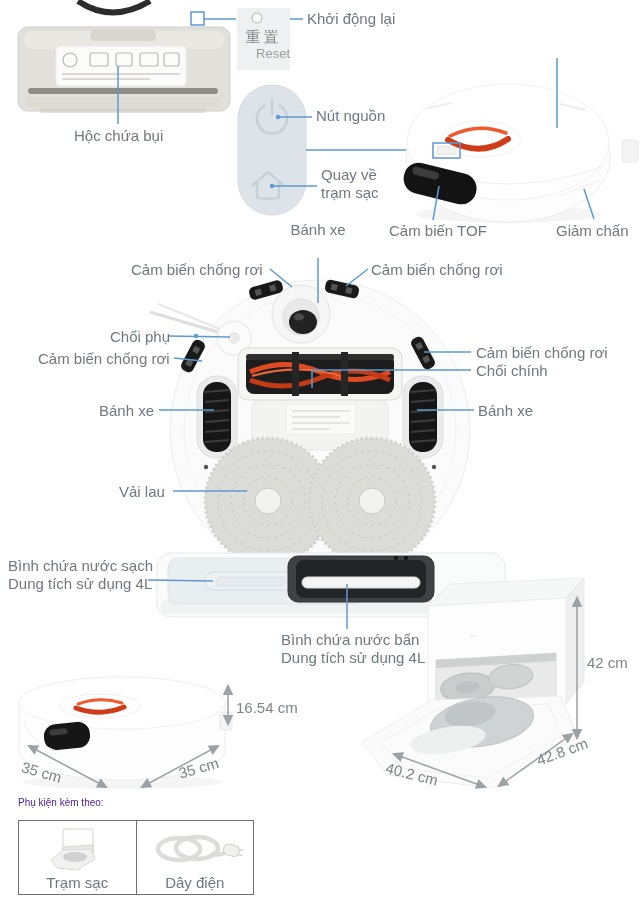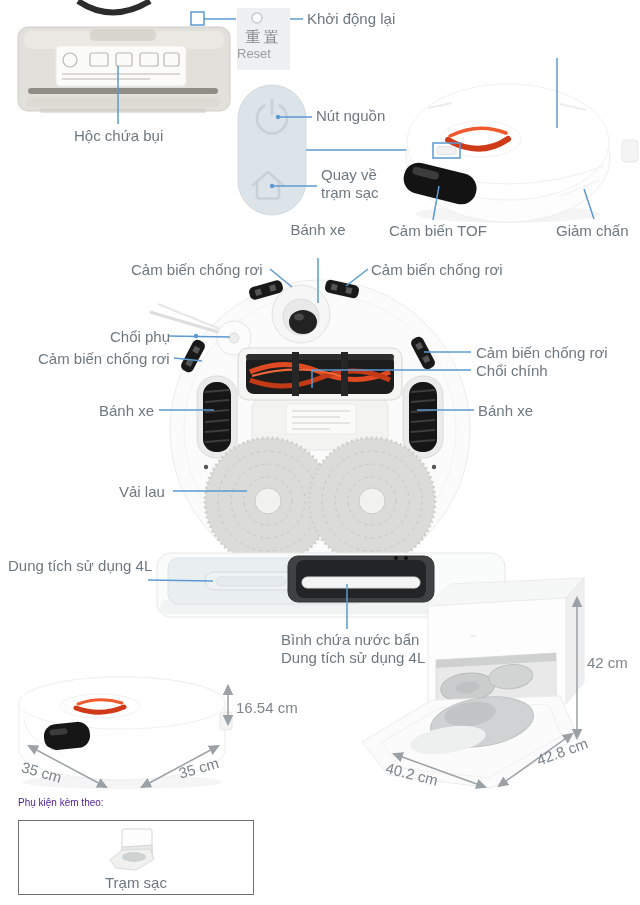--- a/index.html
+++ b/index.html
@@ -4,21 +4,21 @@
 <style>
   html,body{margin:0;padding:0;background:#fff;}
   #canvas{position:relative;width:640px;height:905px;background:#fff;overflow:hidden;
           font-family:"Liberation Sans",sans-serif;}
   #art{position:absolute;left:0;top:0;}
   .lbl{position:absolute;font-size:15px;line-height:1.22;color:#6e7880;white-space:nowrap;}
   .lbl.center{text-align:center;}
   .dim{position:absolute;font-size:15px;color:#7d848a;white-space:nowrap;transform-origin:left center;}
   .cn{position:absolute;left:237px;top:28px;width:53px;text-align:center;font-size:15px;
       letter-spacing:3px;color:#85888b;font-family:Liberation Serif, serif;}
-  .en{position:absolute;left:237px;top:46px;width:53px;text-align:left;font-size:13px;color:#9a9da0;}
+  .en{position:absolute;left:237px;top:46px;width:53px;text-align:right;font-size:13px;color:#9a9da0;}
   .heading{position:absolute;left:18px;top:797px;font-size:10px;color:#4c1d95;}
   .acc-table{position:absolute;left:18px;top:820px;width:236px;height:75px;border:1px solid #6e6e6e;
              display:flex;box-sizing:border-box;}
   .acc-cell{flex:1;display:flex;flex-direction:column;align-items:center;justify-content:flex-end;
             padding-bottom:3px;box-sizing:border-box;position:relative;}
   .acc-cell + .acc-cell{border-left:1px solid #6e6e6e;}
   .acc-icon{position:absolute;top:5px;left:0;right:0;display:flex;justify-content:center;}
   .acc-label{font-size:15px;color:#6e7880;}
 </style>
 </head>
@@ -316,20 +316,21 @@
 <div class="lbl" style="left:371px;top:261px">Cảm biến chống rơi</div>
 <div class="lbl" style="left:110px;top:328px">Chổi phụ</div>
 <div class="lbl" style="left:38px;top:350px">Cảm biến chống rơi</div>
 <div class="lbl" style="left:476px;top:344px">Cảm biến chống rơi</div>
 <div class="lbl" style="left:476px;top:362px">Chổi chính</div>
 <div class="lbl" style="left:99px;top:402px">Bánh xe</div>
 <div class="lbl" style="left:478px;top:402px">Bánh xe</div>
 <div class="lbl" style="left:119px;top:483px">Vải lau</div>
 
 <div class="lbl" style="left:8px;top:557px">
+  <div>Bình chứa nước sạch</div>
   <div>Dung tích sử dụng 4L</div>
 </div>
 <div class="lbl" style="left:281px;top:631px">
   <div>Bình chứa nước bẩn</div>
   <div>Dung tích sử dụng 4L</div>
 </div>
 
 <div class="dim" style="left:236px;top:699px">16.54 cm</div>
 <div class="dim" style="left:22px;top:758px;transform:rotate(16deg)">35 cm</div>
 <div class="dim" style="left:179px;top:765px;transform:rotate(-16deg)">35 cm</div>
@@ -344,15 +345,32 @@
     <span class="acc-icon">
       <svg width="64" height="48" viewBox="0 0 64 48">
         <rect x="18" y="3" width="30" height="28" rx="2" fill="#fdfdfd" stroke="#d5d5d3"></rect>
         <polygon points="18,21 48,19 48,31 18,31" fill="#e8e8e6" stroke="#d5d5d3"></polygon>
         <polygon points="6,34 18,24 46,23 50,33 32,44 12,42" fill="#f1f1ef" stroke="#d9d9d7"></polygon>
         <ellipse cx="30" cy="31" rx="12" ry="5" fill="#cfd2d2"></ellipse>
       </svg>
     </span>
     <span class="acc-label">Trạm sạc</span>
   </div>
+  <div class="acc-cell">
+    <span class="acc-icon">
+      <svg width="96" height="48" viewBox="0 0 96 48">
+        <g fill="none" stroke="#dcdcda" stroke-width="4.5" stroke-linecap="round">
+          <ellipse cx="32" cy="23" rx="21" ry="11"></ellipse>
+          <ellipse cx="50" cy="22" rx="21" ry="11"></ellipse>
+          <path d="M66,28 Q76,30 82,24"></path>
+        </g>
+        <g transform="translate(78,17) rotate(14)">
+          <rect x="0" y="0" width="16" height="11" rx="5" fill="#f1f1ef" stroke="#cfcfcd"></rect>
+          <line x1="16" y1="3" x2="20" y2="3" stroke="#cfcfcd" stroke-width="1.5"></line>
+          <line x1="16" y1="8" x2="20" y2="8" stroke="#cfcfcd" stroke-width="1.5"></line>
+        </g>
+      </svg>
+    </span>
+    <span class="acc-label">Dây điện</span>
+  </div>
 </div>
 
 </div>
 
 </body></html>

